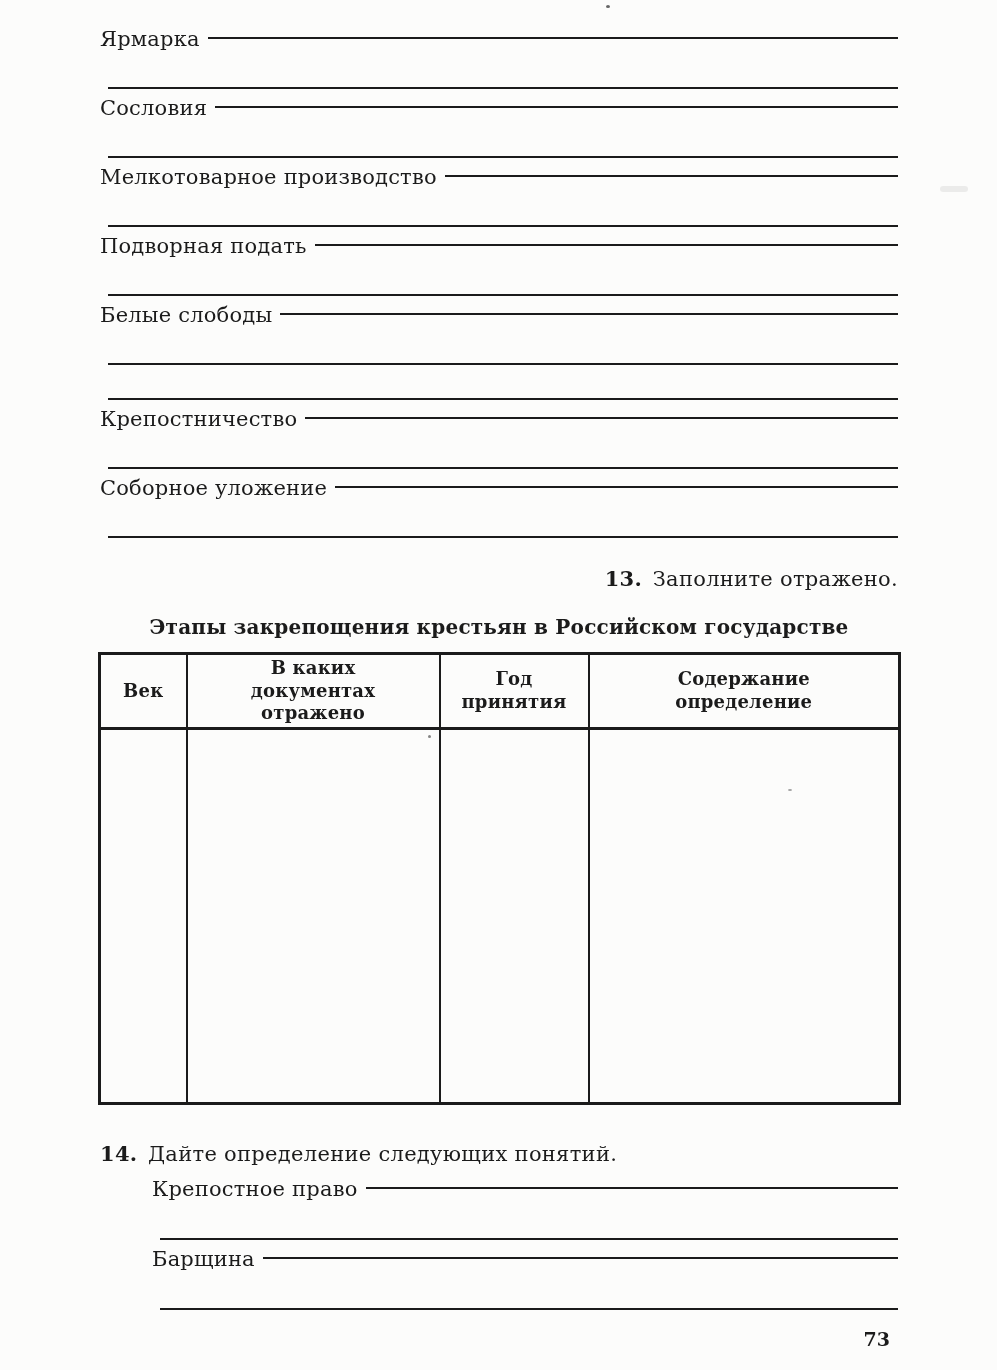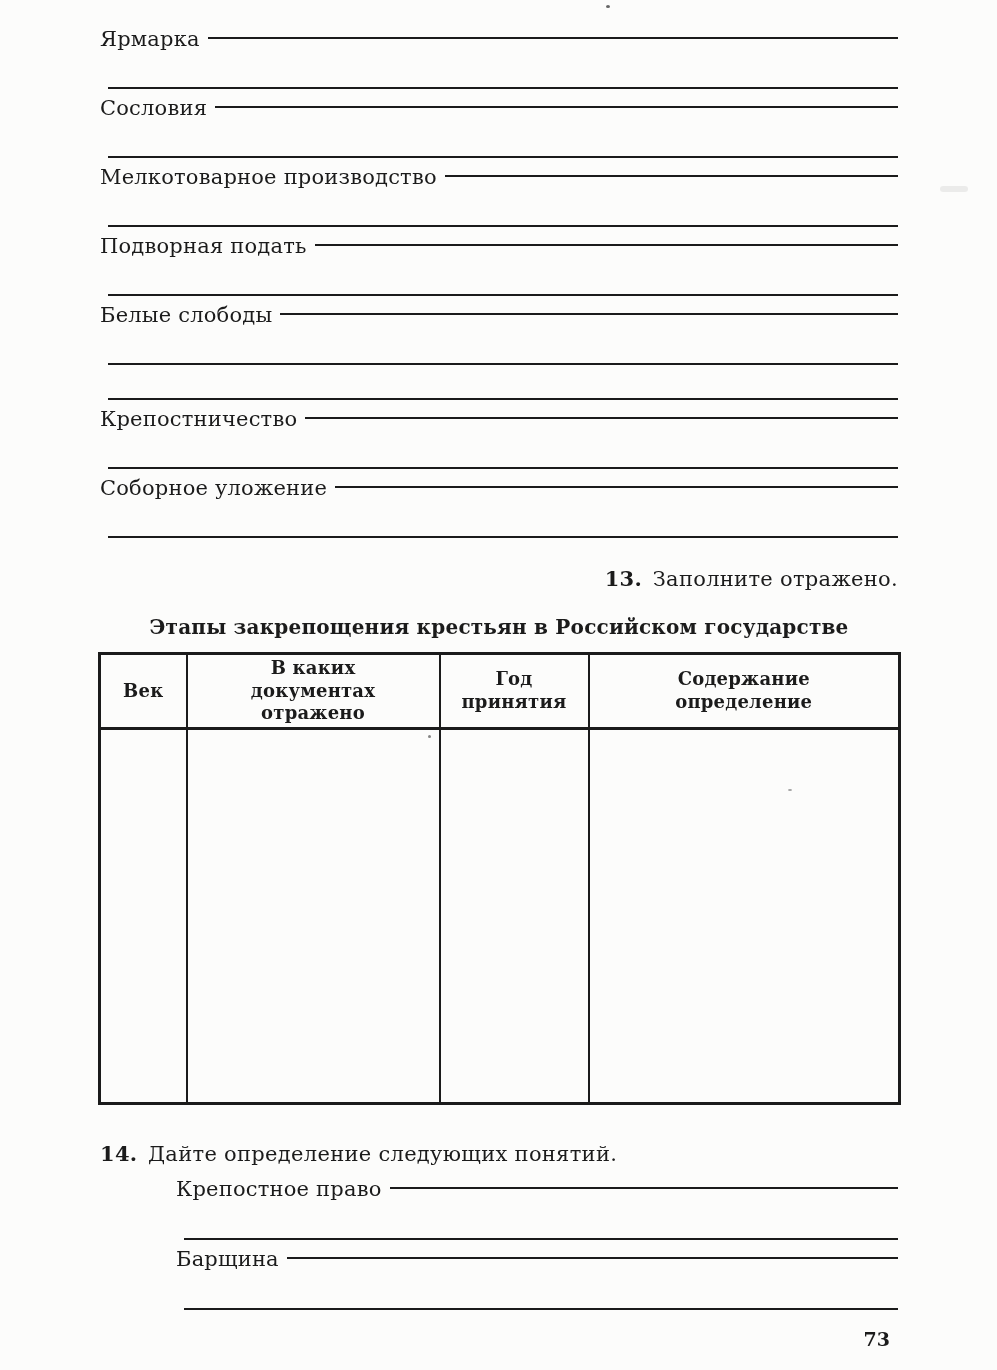--- a/index.html
+++ b/index.html
@@ -68,21 +68,21 @@
   table.stages td{
     border:2px solid var(--ink);
     height:370px;
     vertical-align:top;
   }
   .col-century{width:87px;}
   .col-docs{width:253px;}
   .col-year{width:149px;}
   .col-content{width:311px;}
   
-  .q14-items{margin-left:76px;margin-top:6px;}
+  .q14-items{margin-left:52px;margin-top:6px;}
   .q14-items .t-row{height:36px;}
   .q14-items .t-full{height:30px;}
   
   .page-num{
     margin-top:18px;
     text-align:right;
     font-weight:bold;
     font-size:19px;
     padding-right:8px;
   }

